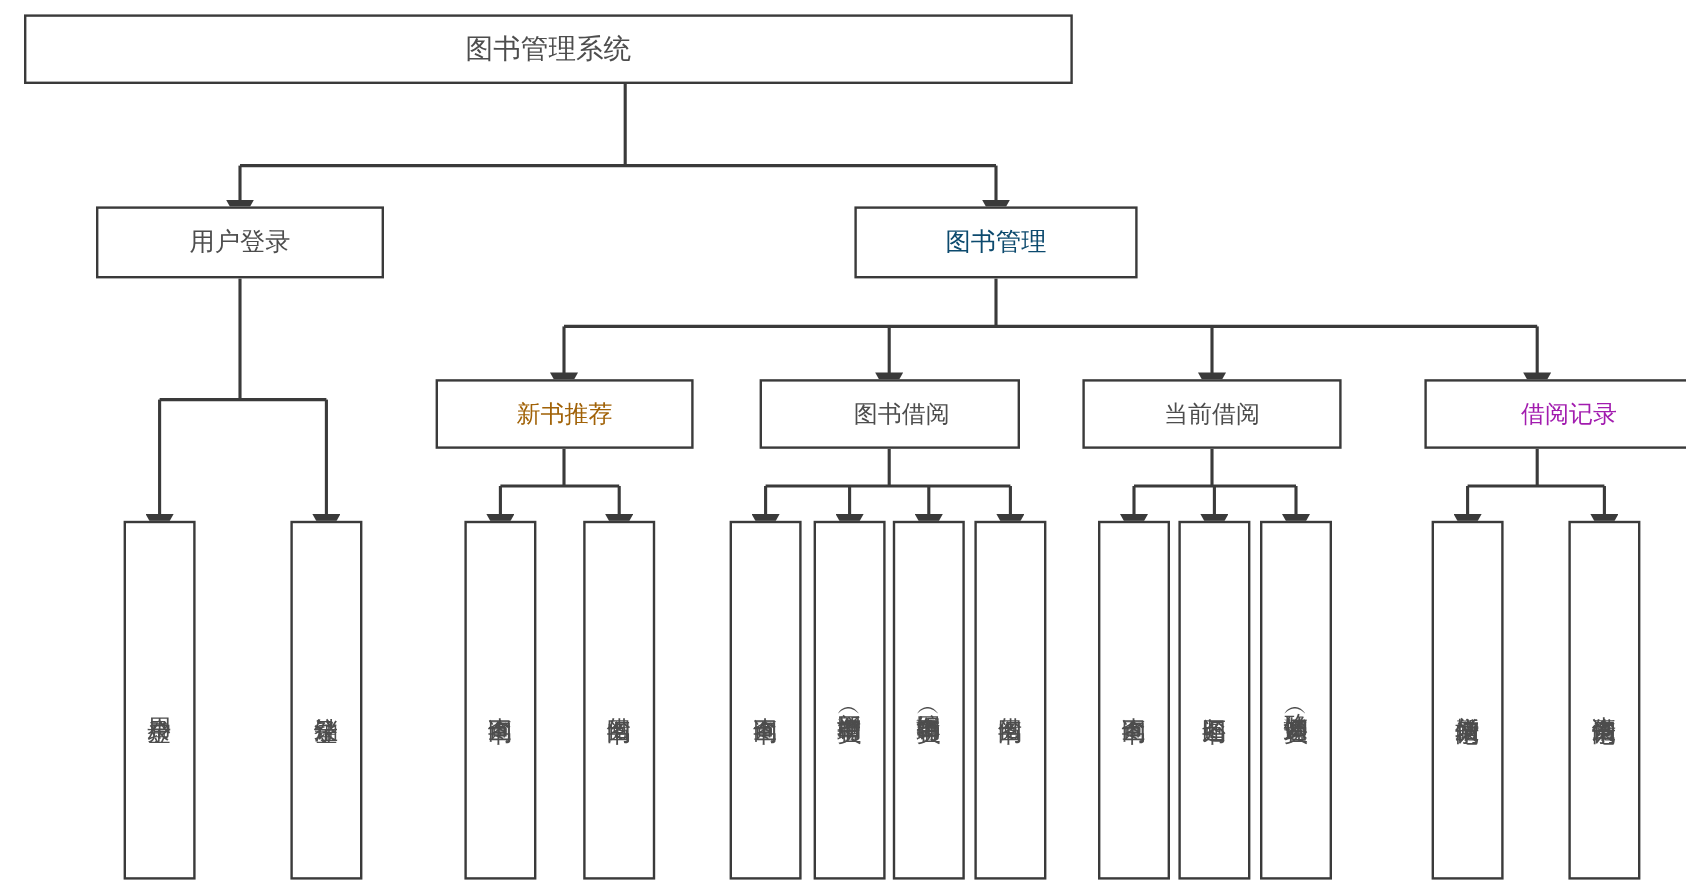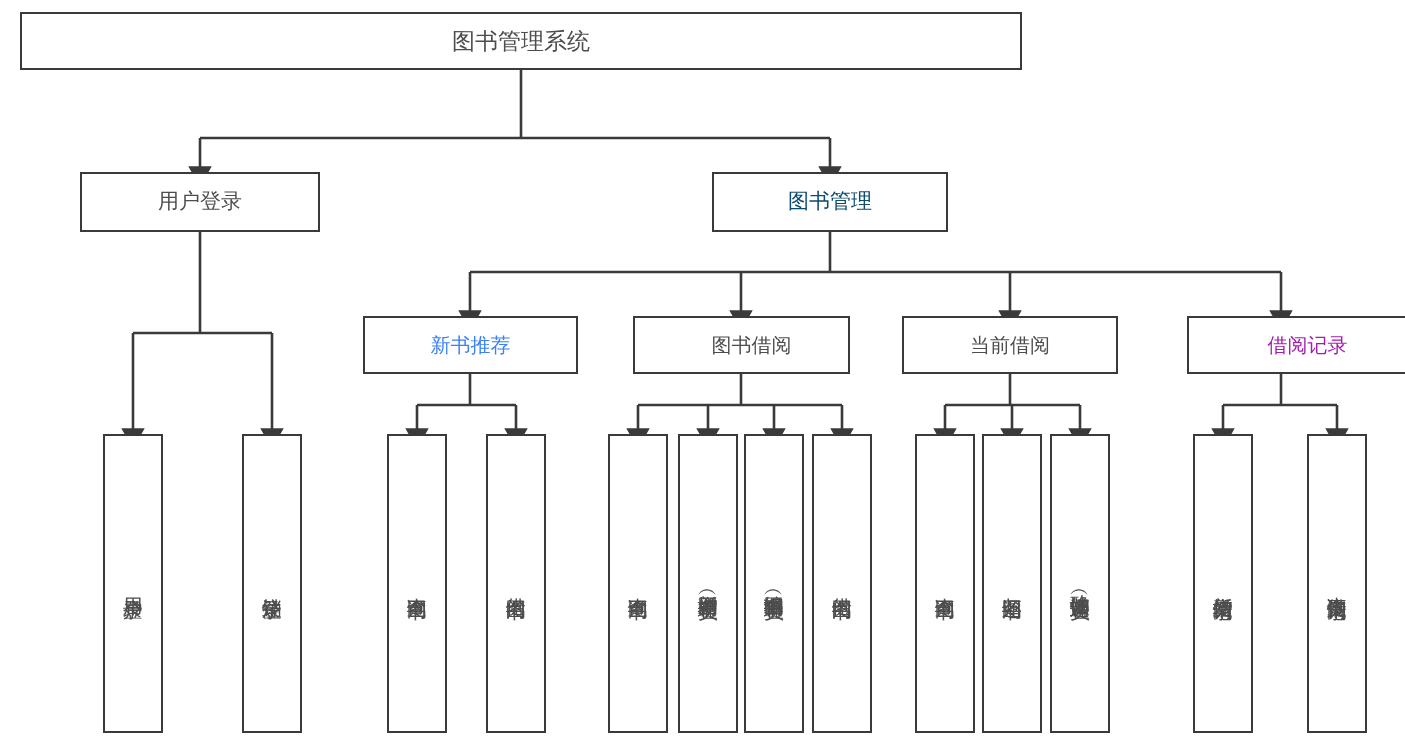--- a/index.html
+++ b/index.html
@@ -114,30 +114,30 @@
         <line x1="1012" y1="405" x2="1012" y2="432" marker-end="url(#arrowhead)"></line>
         <line x1="1080" y1="405" x2="1080" y2="432" marker-end="url(#arrowhead)"></line>
         <line x1="1281" y1="374" x2="1281" y2="405"></line>
         <line x1="1223" y1="405" x2="1337" y2="405"></line>
         <line x1="1223" y1="405" x2="1223" y2="432" marker-end="url(#arrowhead)"></line>
         <line x1="1337" y1="405" x2="1337" y2="432" marker-end="url(#arrowhead)"></line>
       </g>
   </svg>
 
   <div id="nodes-layer">
-      <div class="node root" style="left: 20px; top: 12px; width: 1002px; height: 58px; border-color: rgb(58, 58, 58); color: rgb(77, 77, 77);">
+      <div class="node root" style="left: 20px; top: 12px; width: 874px; height: 58px; border-color: rgb(58, 58, 58); color: rgb(77, 77, 77);">
         <span class="node-label">图书管理系统</span>
       </div>
       <div class="node level1" style="left: 80px; top: 172px; width: 240px; height: 60px; border-color: rgb(58, 58, 58); color: rgb(77, 77, 77);">
         <span class="node-label">用户登录</span>
       </div>
       <div class="node level1" style="left: 712px; top: 172px; width: 236px; height: 60px; border-color: rgb(58, 58, 58); color: #0c4a6e;">
         <span class="node-label">图书管理</span>
       </div>
-      <div class="node level2" style="left: 363px; top: 316px; width: 215px; height: 58px; border-color: rgb(58, 58, 58); color: #3b82f6;">
+      <div class="node level2" style="left: 363px; top: 316px; width: 215px; height: 58px; border-color: rgb(58, 58, 58); color: #a16207;">
         <span class="node-label">新书推荐</span>
       </div>
       <div class="node level2" style="left: 633px; top: 316px; width: 217px; height: 58px; border-color: rgb(58, 58, 58); color: rgb(77, 77, 77); padding-left: 20px;">
         <span class="node-label">图书借阅</span>
       </div>
       <div class="node level2" style="left: 902px; top: 316px; width: 216px; height: 58px; border-color: rgb(58, 58, 58); color: rgb(77, 77, 77);">
         <span class="node-label">当前借阅</span>
       </div>
       <div class="node level2" style="left: 1187px; top: 316px; width: 241px; height: 58px; border-color: rgb(58, 58, 58); color: #a21caf;">
         <span class="node-label">借阅记录</span>

